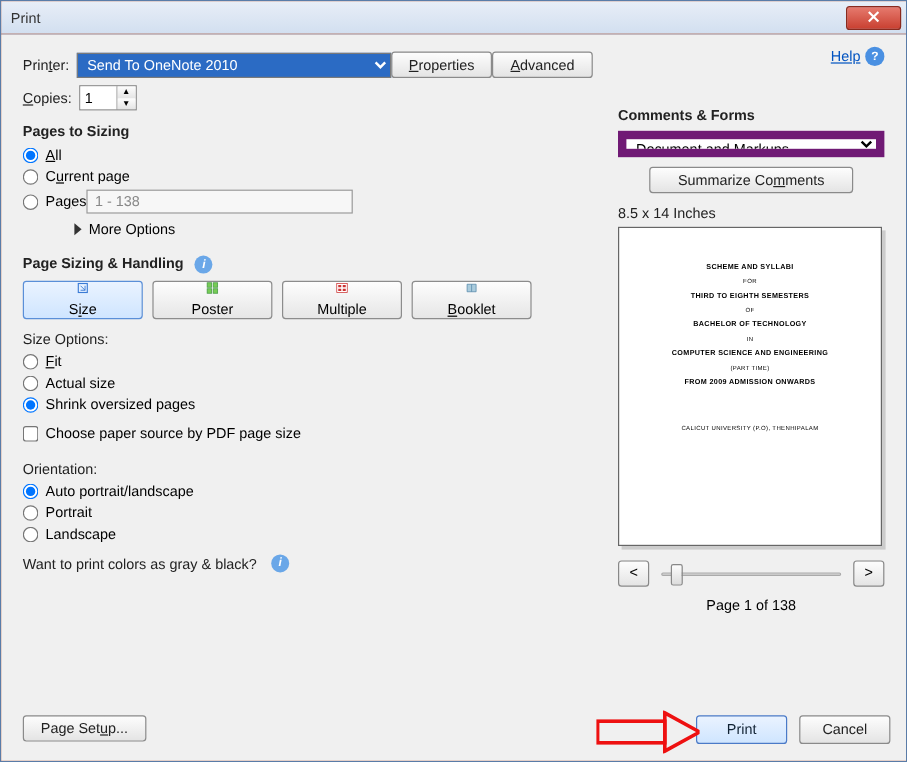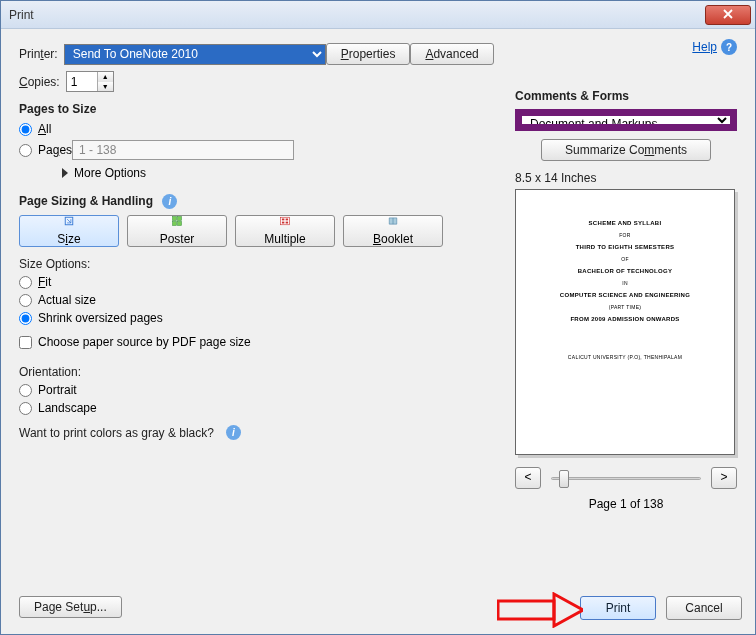--- a/index.html
+++ b/index.html
@@ -85,24 +85,28 @@
         <span class="lbl"><span class="underline">C</span><span>opies:</span></span>
         <span class="spinner">
           <input value="1" style="">
           <span class="arrows">
               <div>▲</div>
               <div>▼</div>
             </span>
         </span>
       </div>
 
-      <div class="section-title">Pages to Size</div>
+      <div class="section-title">Pages to Sizing</div>
       <div class="radio-row">
         <input type="radio" name="ptp" checked="" style="">
         <span><span class="underline">A</span><span>ll</span></span>
+      </div>
+      <div class="radio-row">
+        <input type="radio" name="ptp" style="">
+        <span><span>C</span><span class="underline">u</span><span>rrent page</span></span>
       </div>
       <div class="radio-row">
         <input type="radio" name="ptp" style="">
         <span><span>Pa</span><span class="underline">g</span><span>es</span></span>
         <input class="pages-input" disabled="" value="1 - 138" style="">
       </div>
       <div class="more-opts">
         <span class="tri"></span>
         <span>More Options</span>
       </div>
@@ -158,20 +162,24 @@
       <div class="radio-row">
         <input type="radio" name="so" checked="" style="">
         <span>Shrink oversized pages</span>
       </div>
       <div class="check-row" style="margin-top:10px">
         <input type="checkbox" style="">
         <span>Choose paper source by PDF page size</span>
       </div>
 
       <div class="lbl" style="margin-top:16px">Orientation:</div>
+      <div class="radio-row">
+        <input type="radio" name="or" checked="" style="">
+        <span>Auto portrait/landscape</span>
+      </div>
       <div class="radio-row">
         <input type="radio" name="or" style="">
         <span>Portrait</span>
       </div>
       <div class="radio-row">
         <input type="radio" name="or" style="">
         <span>Landscape</span>
       </div>
 
       <div class="row" style="margin-top:10px">

